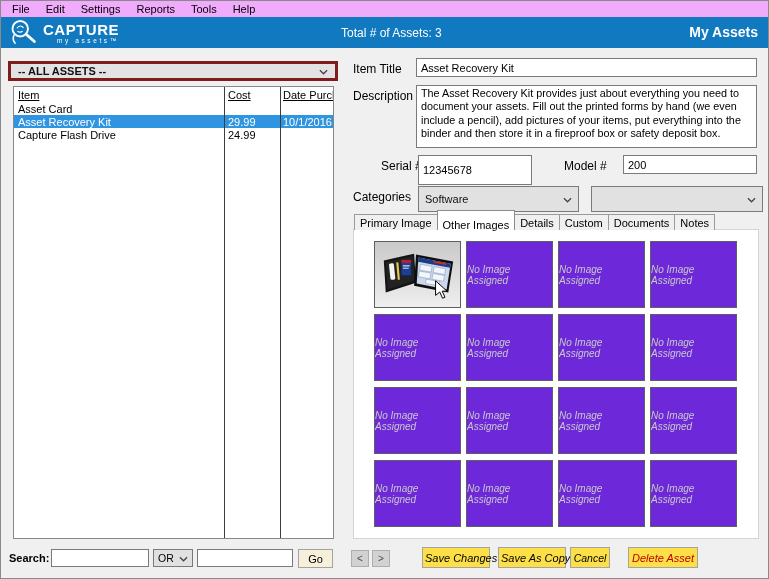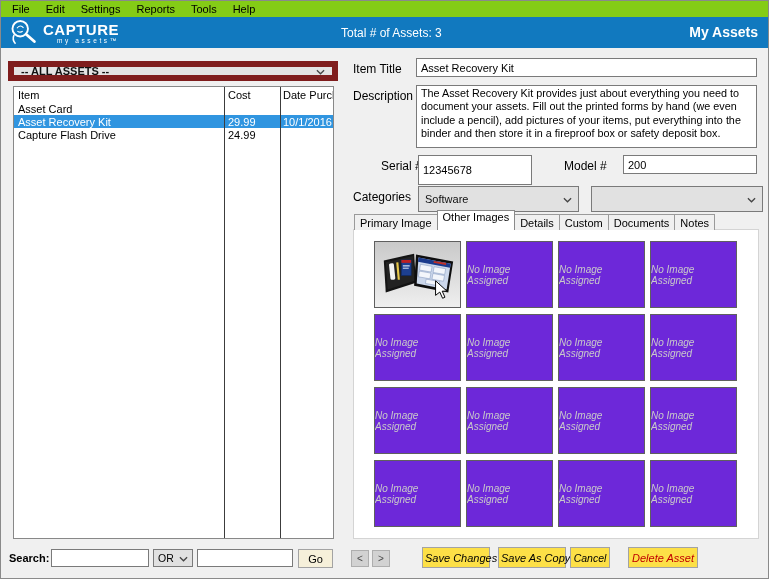--- a/index.html
+++ b/index.html
@@ -8,55 +8,55 @@
 
   .window {
     position:relative; width:769px; height:579px;
     background:#f0f0f0; border:1px solid #8a8a8a; overflow:hidden;
     font-family:"Liberation Sans", sans-serif;
   }
 
   
   .menubar {
     position:absolute; left:0; top:0; right:0; height:16px;
-    background:#84cc16; display:flex; align-items:center;
+    background:#f0abfc; display:flex; align-items:center;
     padding-left:3px; font-size:11px; color:#000;
   }
   .menu-item { padding:1px 8px; cursor:default; }
 
   
   .header {
     position:absolute; left:0; top:16px; right:0; height:31px;
     background:#1179bf; color:#fff;
   }
   .logo { position:absolute; left:6px; top:1px; display:flex; align-items:center; }
   .logo-mark { width:34px; height:29px; }
   .logo-text { margin-left:2px; }
   .logo-title { font-size:15px; font-weight:bold; letter-spacing:.5px; line-height:15px; }
   .logo-sub { font-size:6.5px; letter-spacing:2.6px; line-height:7px; margin-left:14px; }
   .total-assets { position:absolute; left:340px; top:9px; font-size:12px; }
   .page-title { position:absolute; right:10px; top:7px; font-size:14px; font-weight:bold; }
 
   
   .filter-select {
     position:absolute; left:7px; top:60px; width:330px; height:20px;
-    background:#e3e3e3; border:6px solid #7f1d1d; font-size:11px; font-weight:bold;
+    background:#e3e3e3; border:3px solid #7f1d1d; font-size:11px; font-weight:bold;
     display:flex; align-items:center; justify-content:space-between;
     padding:0 7px; color:#111; cursor:default;
   }
   .chev { width:9px; height:6px; }
 
   .asset-table {
     position:absolute; left:12px; top:85px; width:321px; height:453px;
     background:#fff; border:1px solid #888; font-size:11px; color:#000; overflow:hidden;
   }
   .col-line { position:absolute; top:0; bottom:0; width:1px; background:#3c3c3c; z-index:2; }
   .col-line.c1 { left:210px; }
   .col-line.c2 { left:266px; }
-  .at-header { display:flex; height:15px; align-items:center; }
+  .at-header { display:flex; height:15px; align-items:center;text-decoration:underline; }
   .at-row { display:flex; height:13px; align-items:center; position:relative; z-index:1; }
   .at-row.selected { background:#3095e0; color:#fff; }
   .cell-item { width:210px; padding-left:4px; overflow:hidden; white-space:nowrap; }
   .cell-cost { width:56px; padding-left:4px; overflow:hidden; white-space:nowrap; }
   .cell-date { flex:1; padding-left:3px; overflow:hidden; white-space:nowrap; }
 
   
   .search-label { position:absolute; left:8px; top:551px; font-size:11px; font-weight:bold; color:#000; }
   .inp { border:1px solid #7a7a7a; background:#fff; font-size:11px; padding:0 4px;
          font-family:"Liberation Sans", sans-serif; outline:none; }
@@ -98,21 +98,21 @@
   .dd-cat2 { left:590px; top:185px; width:172px; }
 
   
   .tabs { position:absolute; left:353px; top:211px; height:18px; display:flex; align-items:flex-end; z-index:3; }
   .tab {
     background:#f0f0f0; border:1px solid #9a9a9a; border-bottom:none;
     font-size:11px; padding:2px 5px 2px 5px; height:16px; margin-right:-1px;
     color:#000; cursor:default; white-space:nowrap;
   }
   .tab.active {
-    background:#fff; height:20px; padding-top:0; position:relative; z-index:4;
+    background:#fff; height:20px; padding-top:8px; position:relative; z-index:4;
     border-color:#8a8a8a;
     margin-top:12px;
   }
 
   
   .tab-panel {
     position:absolute; left:352px; top:228px; width:406px; height:310px;
     background:#fff; border:1px solid #d4d4d4;
   }
   .image-grid {

